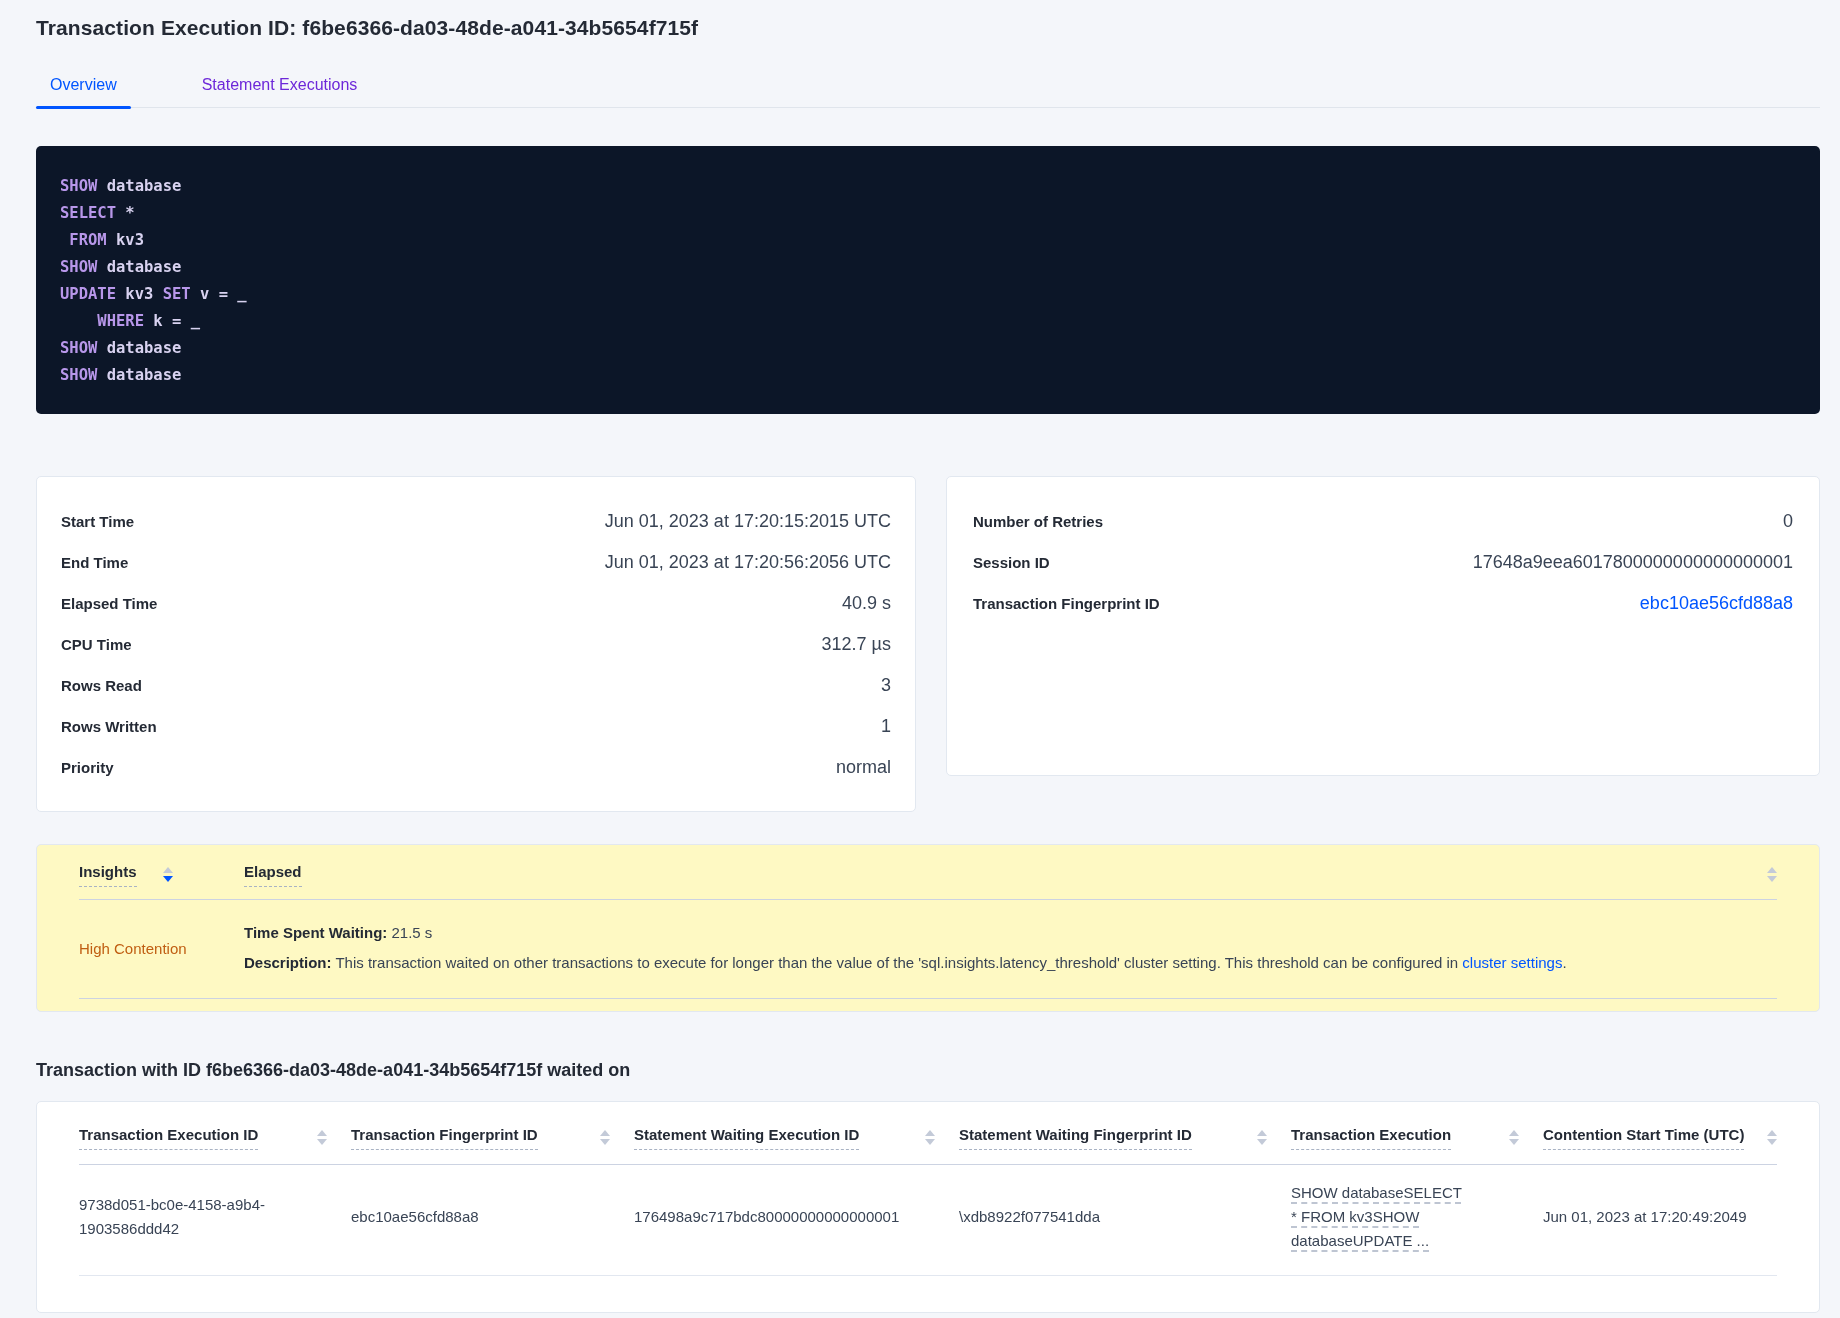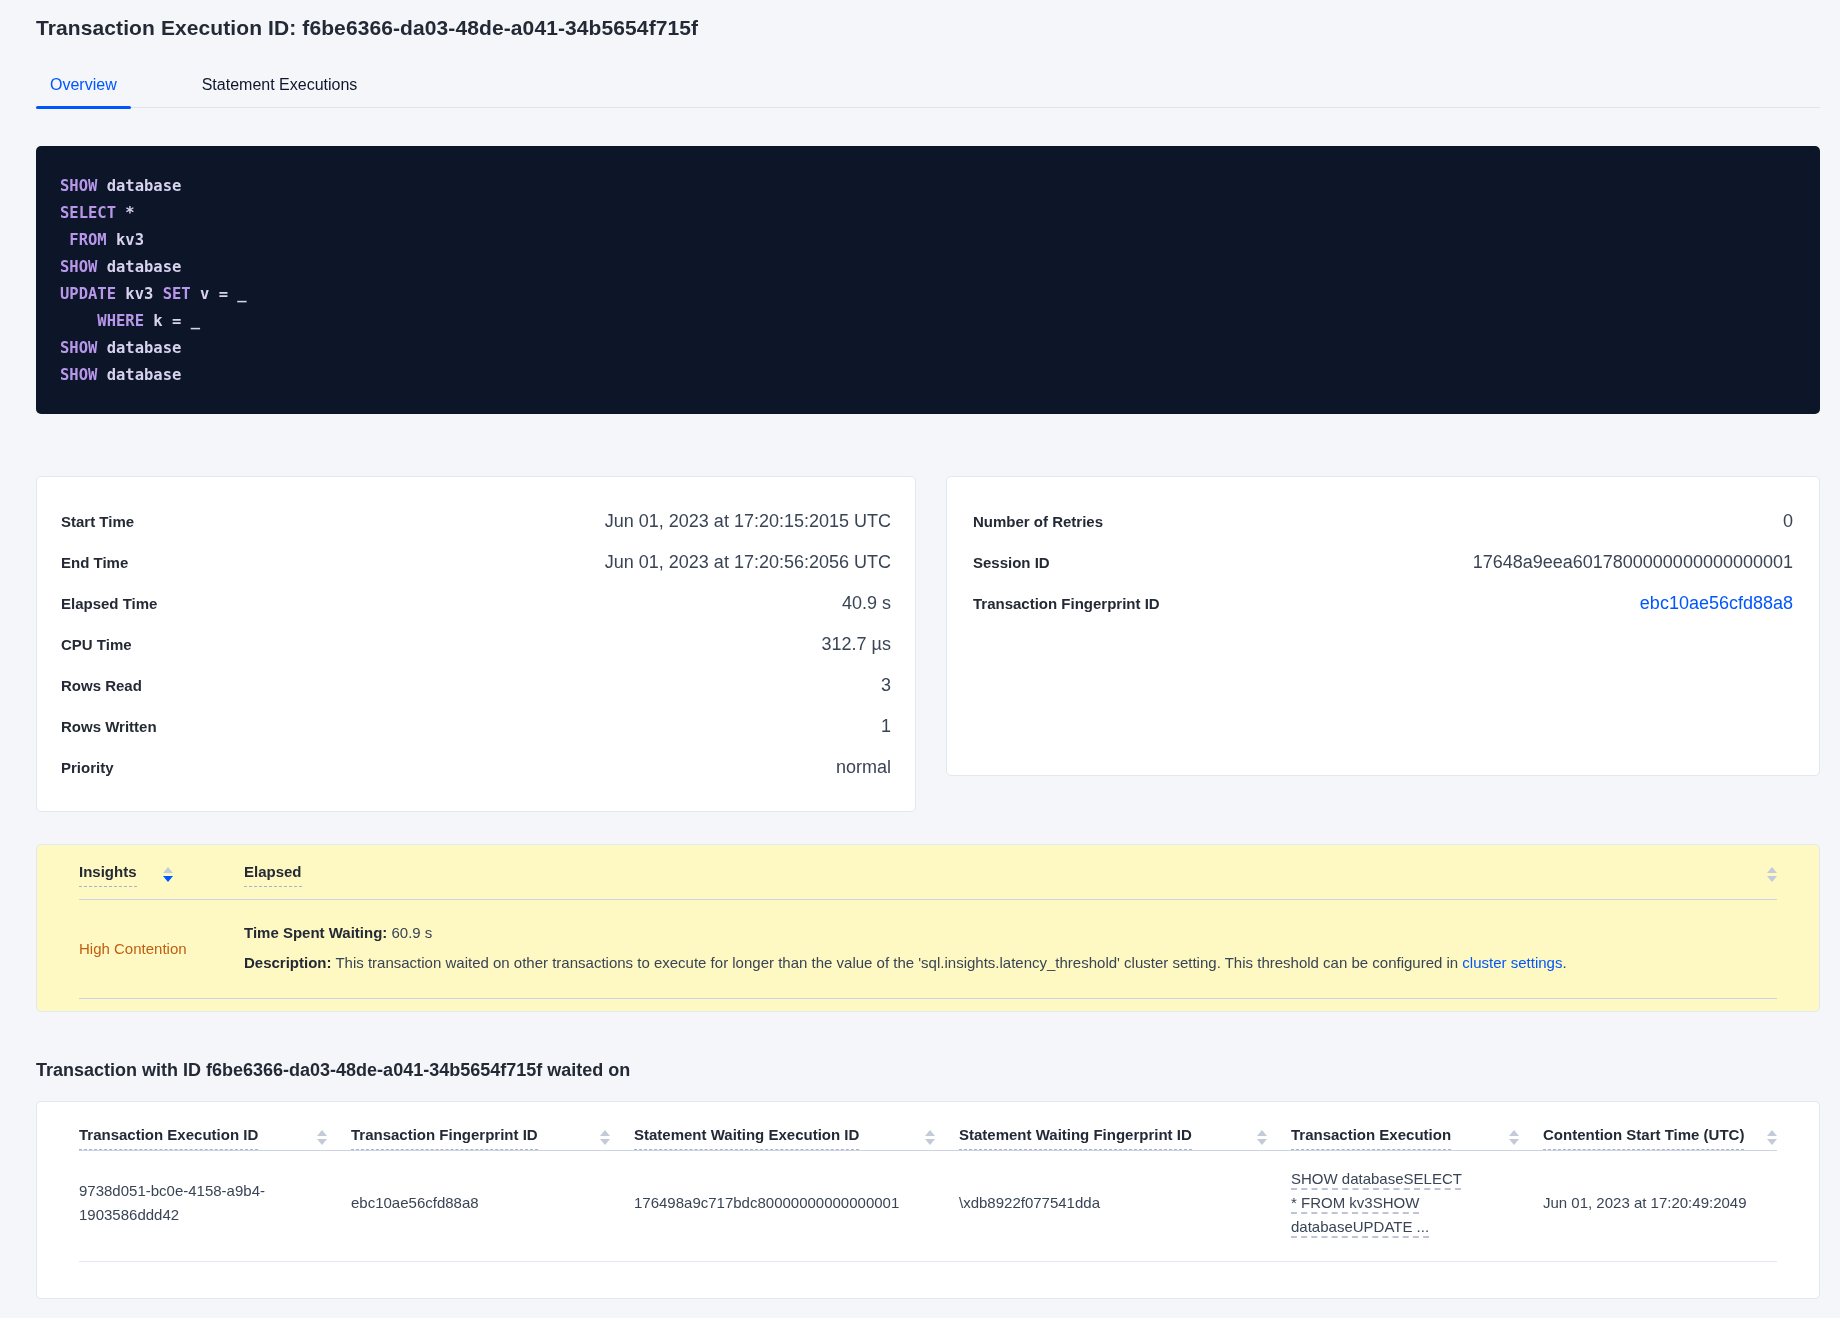--- a/index.html
+++ b/index.html
@@ -4,21 +4,21 @@
 <style>
   * { margin:0; padding:0; box-sizing:border-box; }
   html,body { width:1840px; height:1318px; background:#f4f6fa; font-family:"Liberation Sans", sans-serif; color:#242a35; overflow:hidden; }
   .container { padding:16px 20px 0 36px; }
 
   
   .page-title { font-size:21px; font-weight:700; color:#242a35; letter-spacing:.1px; }
 
   
   .tabs { display:flex; margin-top:26px; border-bottom:1px solid #e0e5ec; }
-  .tab { padding:10px 14px 13px 14px; font-size:16px; cursor:pointer; color:#0f172a; margin-right:57px; position:relative; }
+  .tab { padding:10px 14px 13px 14px; font-size:16px; cursor:pointer; color:#6d28d9; margin-right:57px; position:relative; }
   .tab.active { color:#0055ff; }
   .tab.active::after { content:""; position:absolute; left:0; right:0; bottom:-2px; height:3px; background:#0055ff; border-radius:2px; }
 
   
   .sql-box { margin-top:38px; background:#0c1628; border-radius:5px; padding:27px 24px; height:268px; }
   .sql-line { font-family:"DejaVu Sans Mono", monospace; font-size:15.5px; line-height:27px; white-space:pre; color:#d8d2f0; font-weight:600; }
   .kw { color:#b897ea; }
 
   
   .cards-row { display:flex; gap:30px; margin-top:62px; align-items:flex-start; }
@@ -43,21 +43,21 @@
   .ins-row { display:flex; align-items:center; padding:18px 0 20px 0; border-bottom:1px solid #ccd3e2; }
   .insight-badge { width:165px; flex-shrink:0; font-size:15px; color:#c05e12; }
   .ins-details { font-size:15px; color:#394455; line-height:30px; }
   .bold { font-weight:700; color:#242a35; }
   .text-link { color:#0055ff; cursor:pointer; }
   .spacer { flex:1; }
 
   
   .section-heading { margin-top:48px; font-size:18px; font-weight:700; color:#242a35; }
   .waited-card { margin-top:20px; background:#fff; border:1px solid #e2e8f0; border-radius:5px; padding:24px 42px 18px 42px; }
-  .w-header { display:flex; align-items:flex-start; border-bottom:1px solid #ccd3e2; }
+  .w-header { display:flex; align-items:flex-start; padding-bottom:14px; border-bottom:1px solid #ccd3e2; }
   .w-row { display:flex; align-items:center; padding:16px 0 22px 0; border-bottom:1px solid #e2e7f0; }
   .wc { flex-shrink:0; display:flex; align-items:flex-start; padding-right:24px; }
   .wc1 { width:272px; } .wc2 { width:283px; } .wc3 { width:325px; } .wc4 { width:332px; } .wc5 { width:252px; } .wc6 { flex:1; padding-right:0; }
   .wc .sorter { margin-left:auto; }
   .w-cell { font-size:15px; color:#394455; line-height:24px; }
   .wrap210 { max-width:210px; }
   .txn-exec-text { max-width:172px; text-decoration:underline dashed #a9b3c4; text-underline-offset:5px; cursor:pointer; }
   .w-footer { height:18px; }
 </style>
 </head>
@@ -143,21 +143,21 @@
       <span class="spacer"></span>
       <span class="sorter">
           <span class="tri-up"></span>
           <span class="tri-down"></span>
         </span>
     </div>
     <div class="ins-divider"></div>
     <div class="ins-row">
       <div class="insight-badge">High Contention</div>
       <div class="ins-details">
-        <div><span class="bold">Time Spent Waiting:</span><span> 60.9 s</span></div>
+        <div><span class="bold">Time Spent Waiting:</span><span> 21.5 s</span></div>
         <div><span class="bold">Description:</span><span> This transaction waited on other transactions to execute for longer than the value of the 'sql.insights.latency_threshold' cluster setting. This threshold can be configured in </span><a class="text-link">cluster settings</a><span>.</span></div>
       </div>
     </div>
   </div>
 
   <h2 class="section-heading">Transaction with ID f6be6366-da03-48de-a041-34b5654f715f waited on</h2>
 
   <div class="waited-card">
     <div class="w-header">
       <div class="wc wc1">

